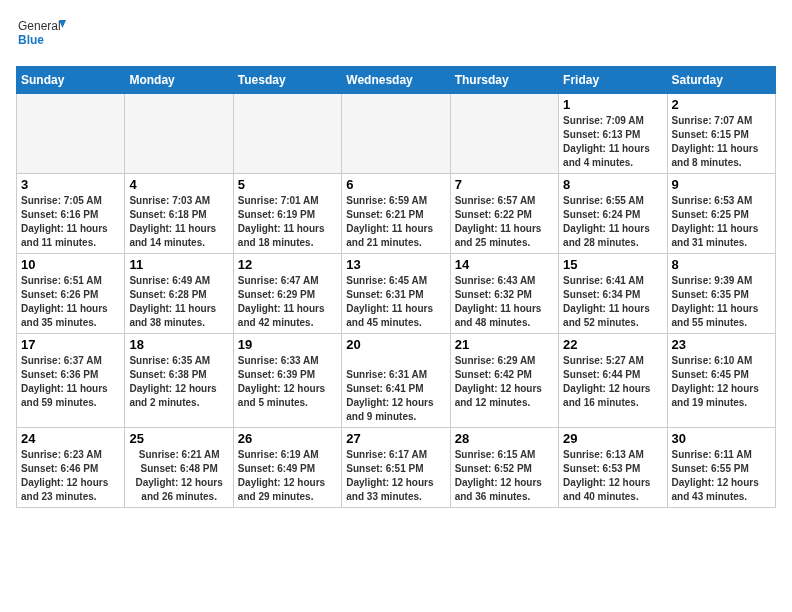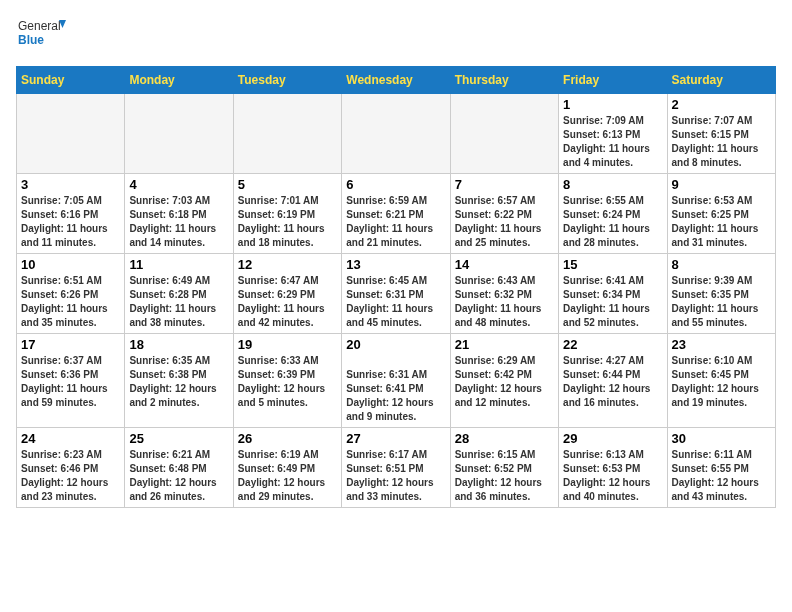--- a/index.html
+++ b/index.html
@@ -33,21 +33,21 @@
       font-size: 15px;
       color: #333;
     }
     table {
       width: 100%;
       border-collapse: collapse;
       font-size: 11px;
     }
     thead tr th {
       background: #1a78c2;
-      color: #fde047;
+      color: #ffffff;
       padding: 6px 4px;
       text-align: left;
       font-size: 12px;
       font-weight: bold;
       border: 1px solid #1a78c2;
     }
     tbody tr td {
       border: 1px solid #ccc;
       vertical-align: top;
       padding: 3px 4px;
@@ -262,21 +262,21 @@
         </td>
         <td class="has-data">
           <span class="day-number">21</span>
           <div class="day-info" style="white-space: pre-line;">Sunrise: 6:29 AM
 Sunset: 6:42 PM
 Daylight: 12 hours
 and 12 minutes.</div>
         </td>
         <td class="has-data">
           <span class="day-number">22</span>
-          <div class="day-info" style="white-space: pre-line;">Sunrise: 4:27 AM
+          <div class="day-info" style="white-space: pre-line;">Sunrise: 5:27 AM
 Sunset: 6:44 PM
 Daylight: 12 hours
 and 16 minutes.</div>
         </td>
         <td class="has-data">
           <span class="day-number">23</span>
           <div class="day-info" style="white-space: pre-line;">Sunrise: 6:10 AM
 Sunset: 6:45 PM
 Daylight: 12 hours
 and 19 minutes.</div>
@@ -285,21 +285,21 @@
       <tr>
         <td class="has-data">
           <span class="day-number">24</span>
           <div class="day-info" style="white-space: pre-line;">Sunrise: 6:23 AM
 Sunset: 6:46 PM
 Daylight: 12 hours
 and 23 minutes.</div>
         </td>
         <td class="has-data">
           <span class="day-number">25</span>
-          <div class="day-info" style="white-space: pre-line;">Sunrise: 6:21 AM
+          <div class="day-info" style="white-space: pre-line; text-align: center;">Sunrise: 6:21 AM
 Sunset: 6:48 PM
 Daylight: 12 hours
 and 26 minutes.</div>
         </td>
         <td class="has-data">
           <span class="day-number">26</span>
           <div class="day-info" style="white-space: pre-line;">Sunrise: 6:19 AM
 Sunset: 6:49 PM
 Daylight: 12 hours
 and 29 minutes.</div>

